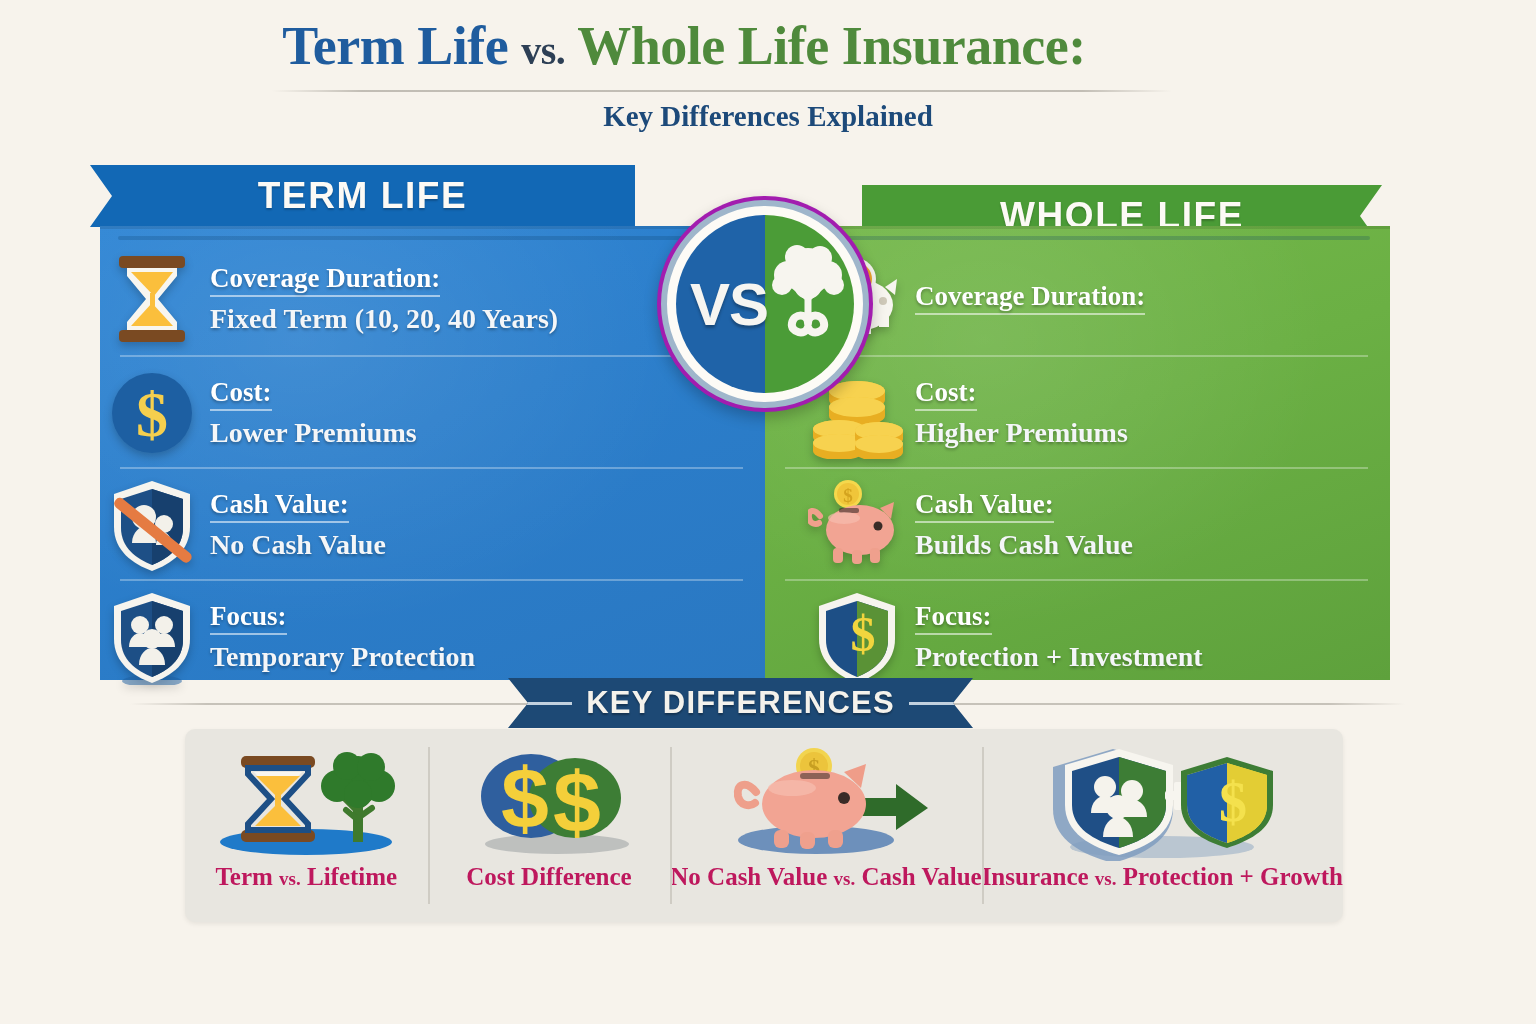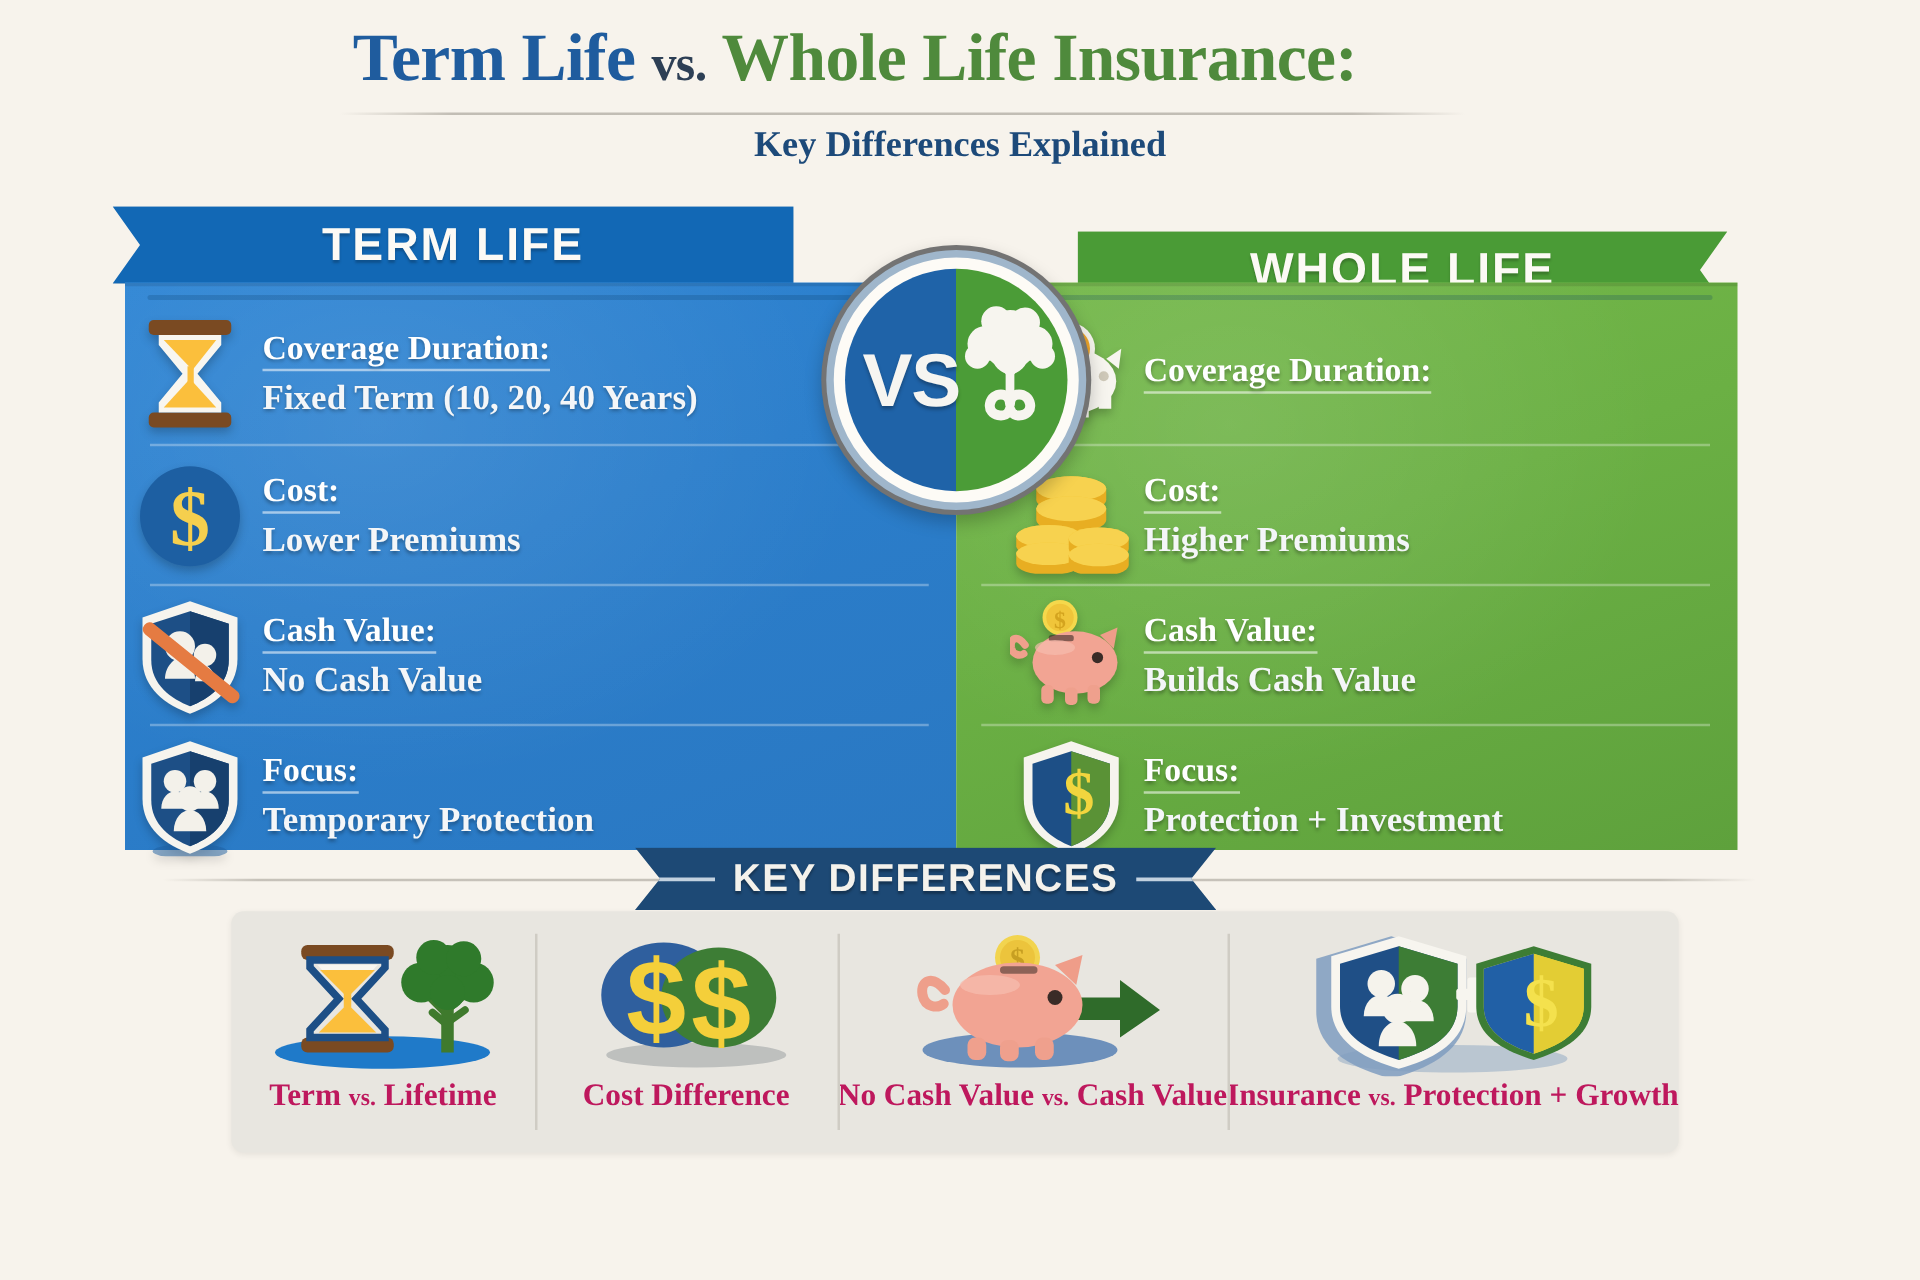--- a/index.html
+++ b/index.html
@@ -99,21 +99,21 @@
     font-family:"Liberation Serif", serif;
     font-weight:bold;font-size:28px;color:#f4f6f8;
     text-shadow:0 2px 3px rgba(0,0,0,.30);
     line-height:1.05;white-space:nowrap;
   }
 
   
   #vs-badge{
     position:absolute;left:657px;top:196px;width:216px;height:216px;
     border-radius:50%;
-    background:#737373;
+    background:#a21caf;
     box-shadow:0 6px 14px rgba(0,0,0,.22);
     display:flex;align-items:center;justify-content:center;
   }
   #vs-ring{
     width:196px;height:196px;border-radius:50%;
     border:6px solid #9fb6cb;
     display:flex;align-items:center;justify-content:center;
     background:#fdfbf6;
   }
   #vs-disc{

